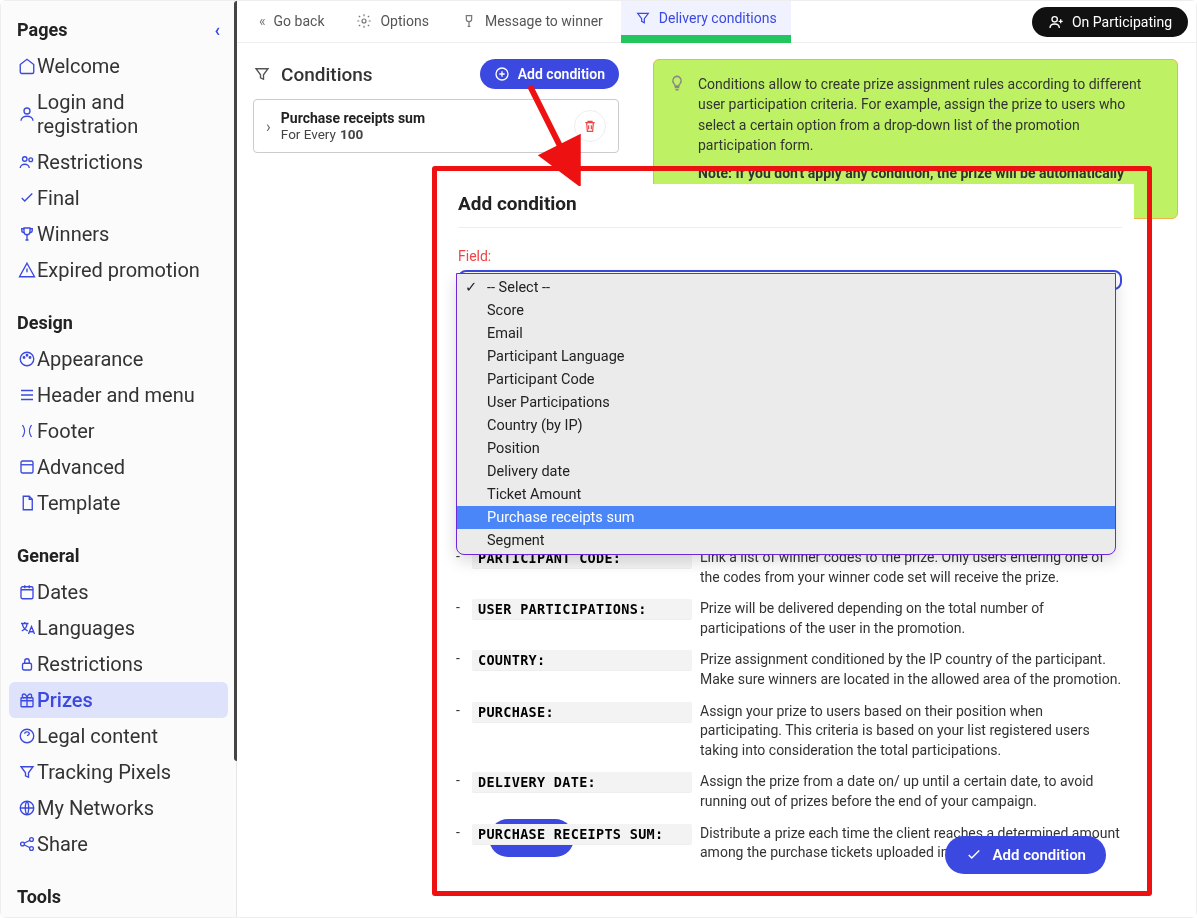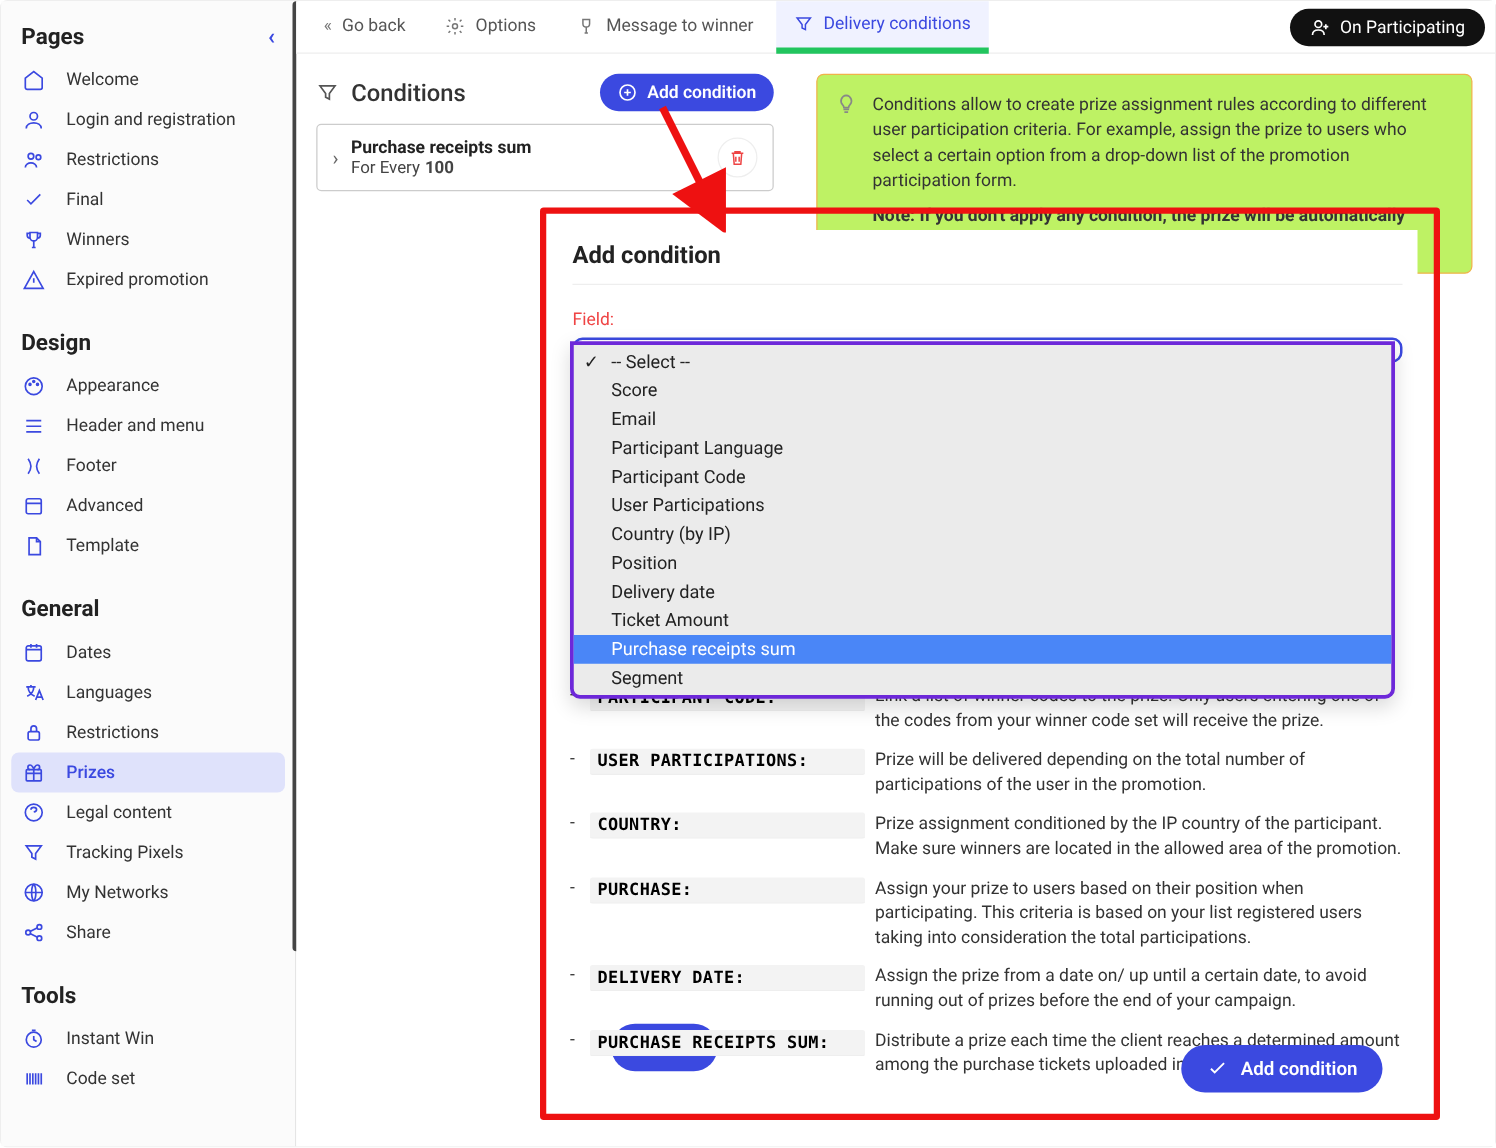--- a/index.html
+++ b/index.html
@@ -4,32 +4,32 @@
 <style>
 * { box-sizing: border-box; margin: 0; padding: 0; font-family: -apple-system, BlinkMacSystemFont, "Segoe UI", Roboto, sans-serif; }
 body { background: #fff; width: 1197px; height: 918px; overflow: hidden; position: relative; }
 .app { display: flex; width: 100%; height: 100%; background: #fbfbfb; border: 1px solid #eee; border-radius: 6px; }
 
 
 .sidebar { width: 236px; background: #fbfbfb; border-right: 1px solid #e5e5e5; display: flex; flex-direction: column; padding: 12px 0; position: relative; }
 .sidebar .scroll { overflow-y: auto; padding: 0 8px 8px 8px; flex: 1; }
 .section-title { font-size: 18px; font-weight: 700; color: #222; padding: 6px 8px 8px 8px; display: flex; align-items: center; justify-content: space-between;}
 .chev-left { color: #3b49e0; font-size: 18px; font-weight: 700; cursor: pointer; }
-.nav-item { display: flex; align-items: center; gap: 16px; padding: 6px 8px; border-radius: 6px; color: #333; font-size: 14px; cursor: pointer; }
+.nav-item { display: flex; align-items: center; gap: 0; padding: 6px 8px; border-radius: 6px; color: #333; font-size: 20px; cursor: pointer; }
 .nav-item .icon { width: 20px; height: 20px; display: flex; align-items: center; justify-content: center; color: #3b49e0; flex-shrink: 0;}
 .nav-item.active { background: #dfe2fb; color: #3b49e0; font-weight: 500;}
 .group-gap { height: 18px; }
 .scrollbar-dark { position: absolute; top: 0; right: -4px; width: 6px; height: 760px; background: #444; border-radius: 3px;}
 
 
 .main { flex: 1; display: flex; flex-direction: column; background: #fff; position: relative;}
 .tabs { display: flex; align-items: center; border-bottom: 1px solid #eee; background: #fff; padding: 0 8px; height: 42px; gap: 4px;}
 .tab { display: flex; align-items: center; gap: 8px; padding: 0 14px; height: 42px; font-size: 14px; color: #555; cursor: pointer; border-bottom: 2px solid transparent;}
 .tab .icon { color: #777; }
-.tab.active { color: #3b49e0; border-bottom: 5px solid #22c55e; background: #f0f2ff; }
+.tab.active { color: #3b49e0; border-bottom: 8px solid #22c55e; background: #f0f2ff; }
 .tab.active .icon { color: #3b49e0;}
 .spacer { flex: 1; }
 .pill-dark { background: #111; color: #fff; border-radius: 999px; padding: 7px 16px; display: flex; align-items: center; gap: 8px; font-size: 14px; font-weight: 400;}
 
 .content-row { display: flex; flex: 1; }
 .left-col { width: 398px; padding: 16px; }
 .right-col { flex: 1; padding: 16px 18px; }
 
 .cond-head { display: flex; align-items: center; justify-content: space-between; margin-bottom: 10px;}
 .cond-head h2 { font-size: 19px; font-weight: 500; color: #333; display: flex; align-items: center; gap: 10px;}
@@ -52,21 +52,21 @@
 
 
 .red-box { position: absolute; left: 432px; top: 166px; width: 720px; height: 730px; border: 5px solid #e11; border-radius: 3px; pointer-events: none; z-index: 5;}
 .arrow { position: absolute; left: 510px; top: 76px; z-index: 6; pointer-events: none;}
 
 .modal { position: absolute; left: 450px; top: 184px; width: 684px; background: #fff; z-index: 4; padding: 8px 12px 12px 8px;}
 .modal h3 { font-size: 19px; font-weight: 700; color: #222; padding-bottom: 12px; border-bottom: 1px solid #eee; margin-bottom: 20px;}
 .modal label.fld { font-weight: 400; font-size: 14px; color: #ef4444; display: block; margin-bottom: 6px;}
 
 .select-box { border: 2px solid #3b49e0; border-radius: 8px; height: 20px; }
-.dropdown { position: absolute; left: 456px; top: 273px; width: 660px; background: #ebebeb; border: 3px solid #6d28d9; border-radius: 0 0 8px 8px; box-shadow: 0 6px 16px rgba(0,0,0,0.15); z-index: 10; padding: 2px 0;}
+.dropdown { position: absolute; left: 456px; top: 273px; width: 660px; background: #ebebeb; border: 1px solid #6d28d9; border-radius: 0 0 8px 8px; box-shadow: 0 6px 16px rgba(0,0,0,0.15); z-index: 10; padding: 2px 0;}
 .dd-item { padding: 3px 10px 3px 30px; font-size: 14.5px; color: #222; cursor: pointer; position: relative;}
 .dd-item.checked::before { content: "✓"; position: absolute; left: 8px; }
 .dd-item.hl { background: #4a86f7; color: #fff; }
 
 .defs { position: absolute; left: 456px; top: 546px; width: 670px; z-index: 3; font-size: 14px;}
 .def-row { display: flex; gap: 8px; padding: 2px 0 10px 0; align-items: flex-start;}
 .def-row .dash { color: #333; width: 8px; flex-shrink:0;}
 .def-row .code { font-family: ui-monospace, Menlo, monospace; font-weight: 700; font-size: 13.5px; background: #f3f3f3; padding: 2px 6px; border-radius: 2px; letter-spacing: 0.3px; width: 220px; flex-shrink:0; border-bottom: 1px solid #eee;}
 .def-row .desc { flex: 1; color: #333; line-height: 1.4;}
 

